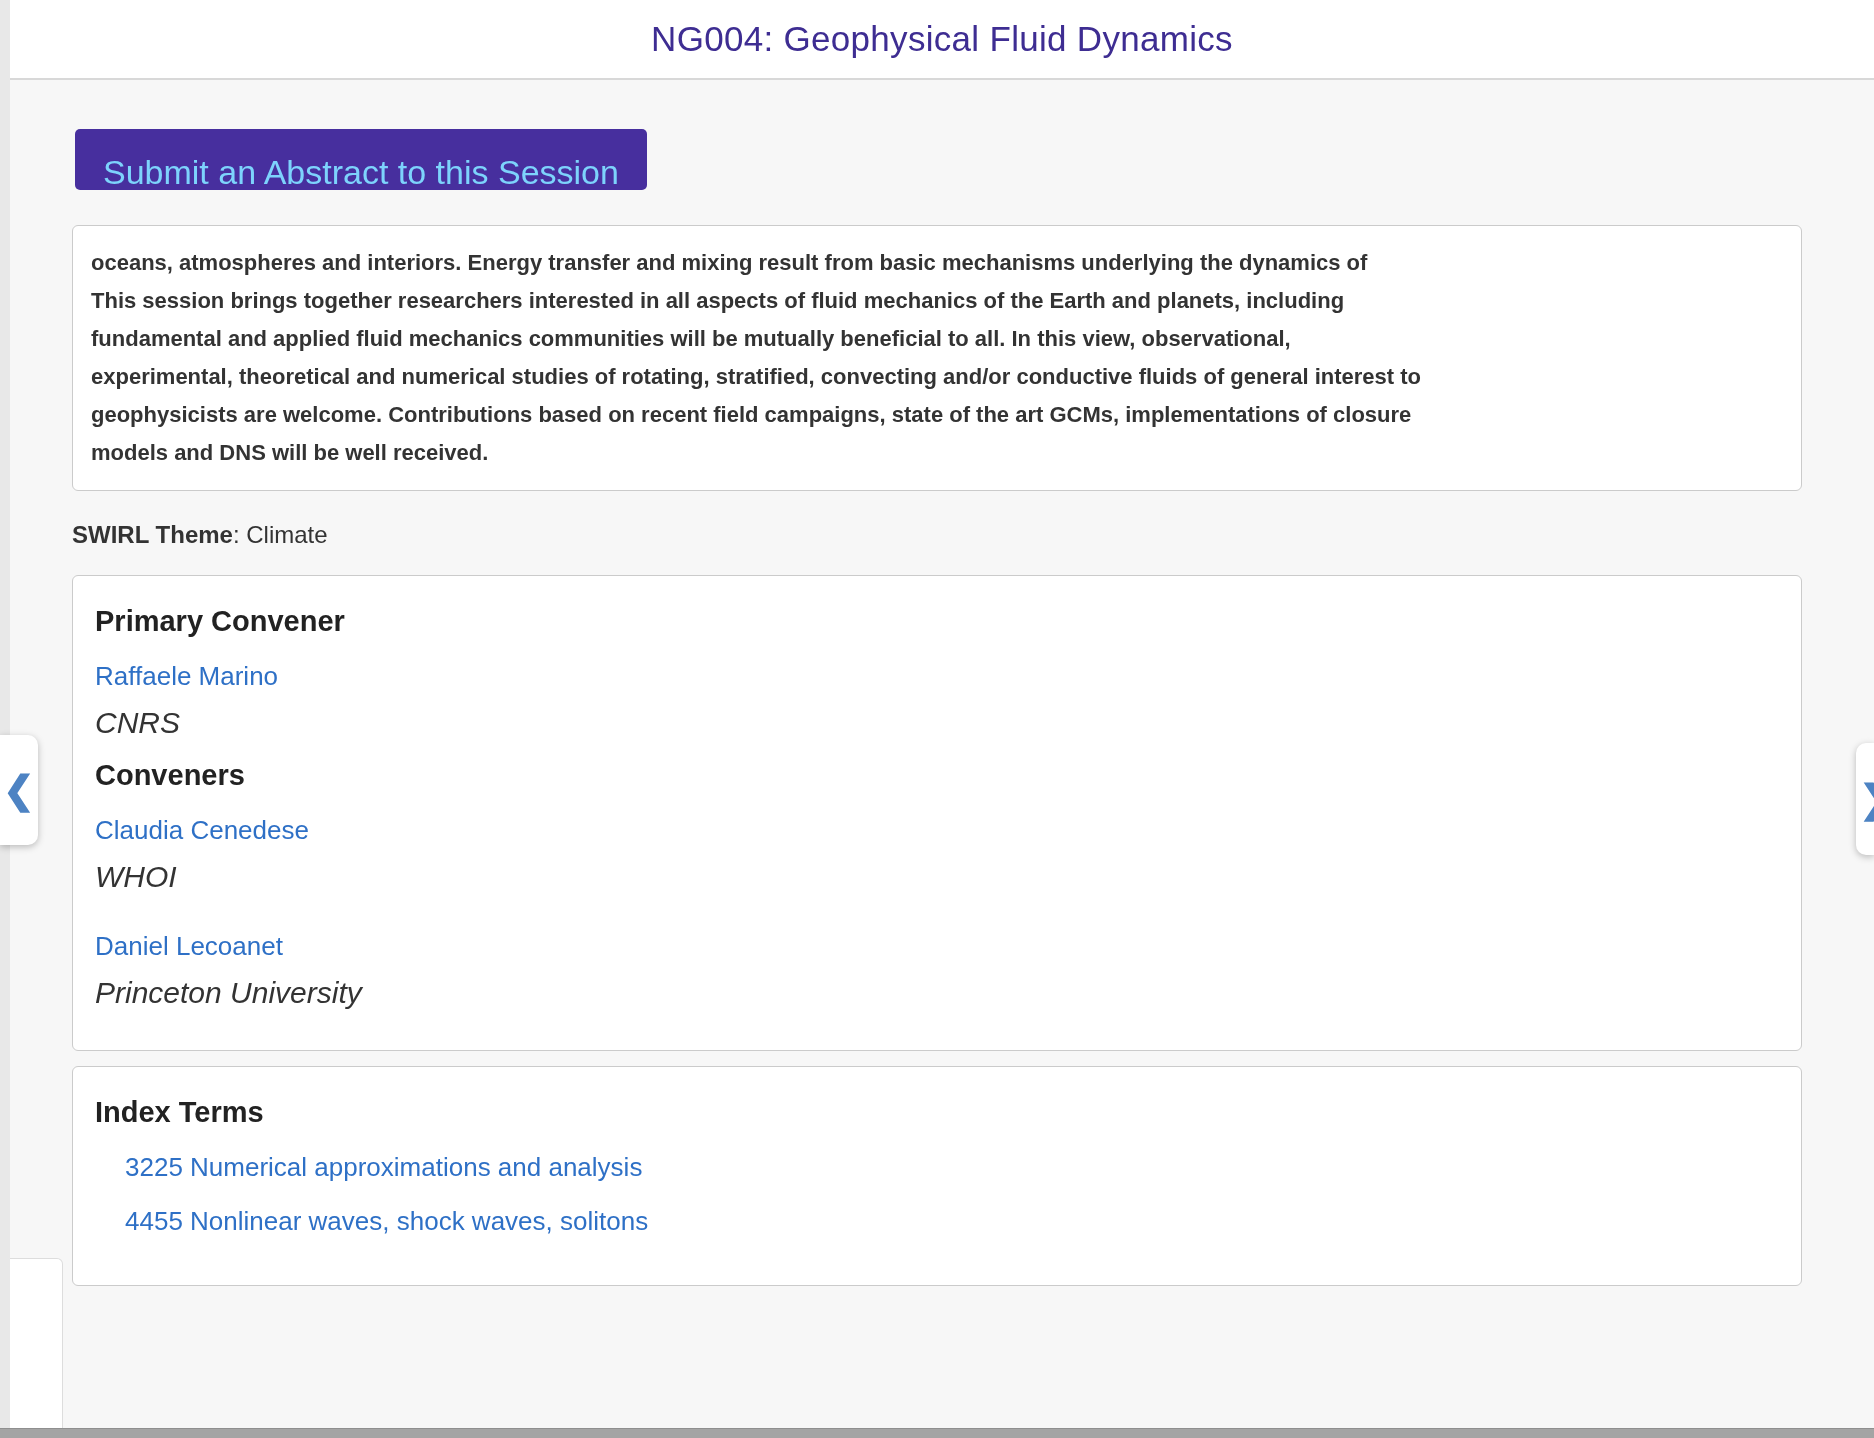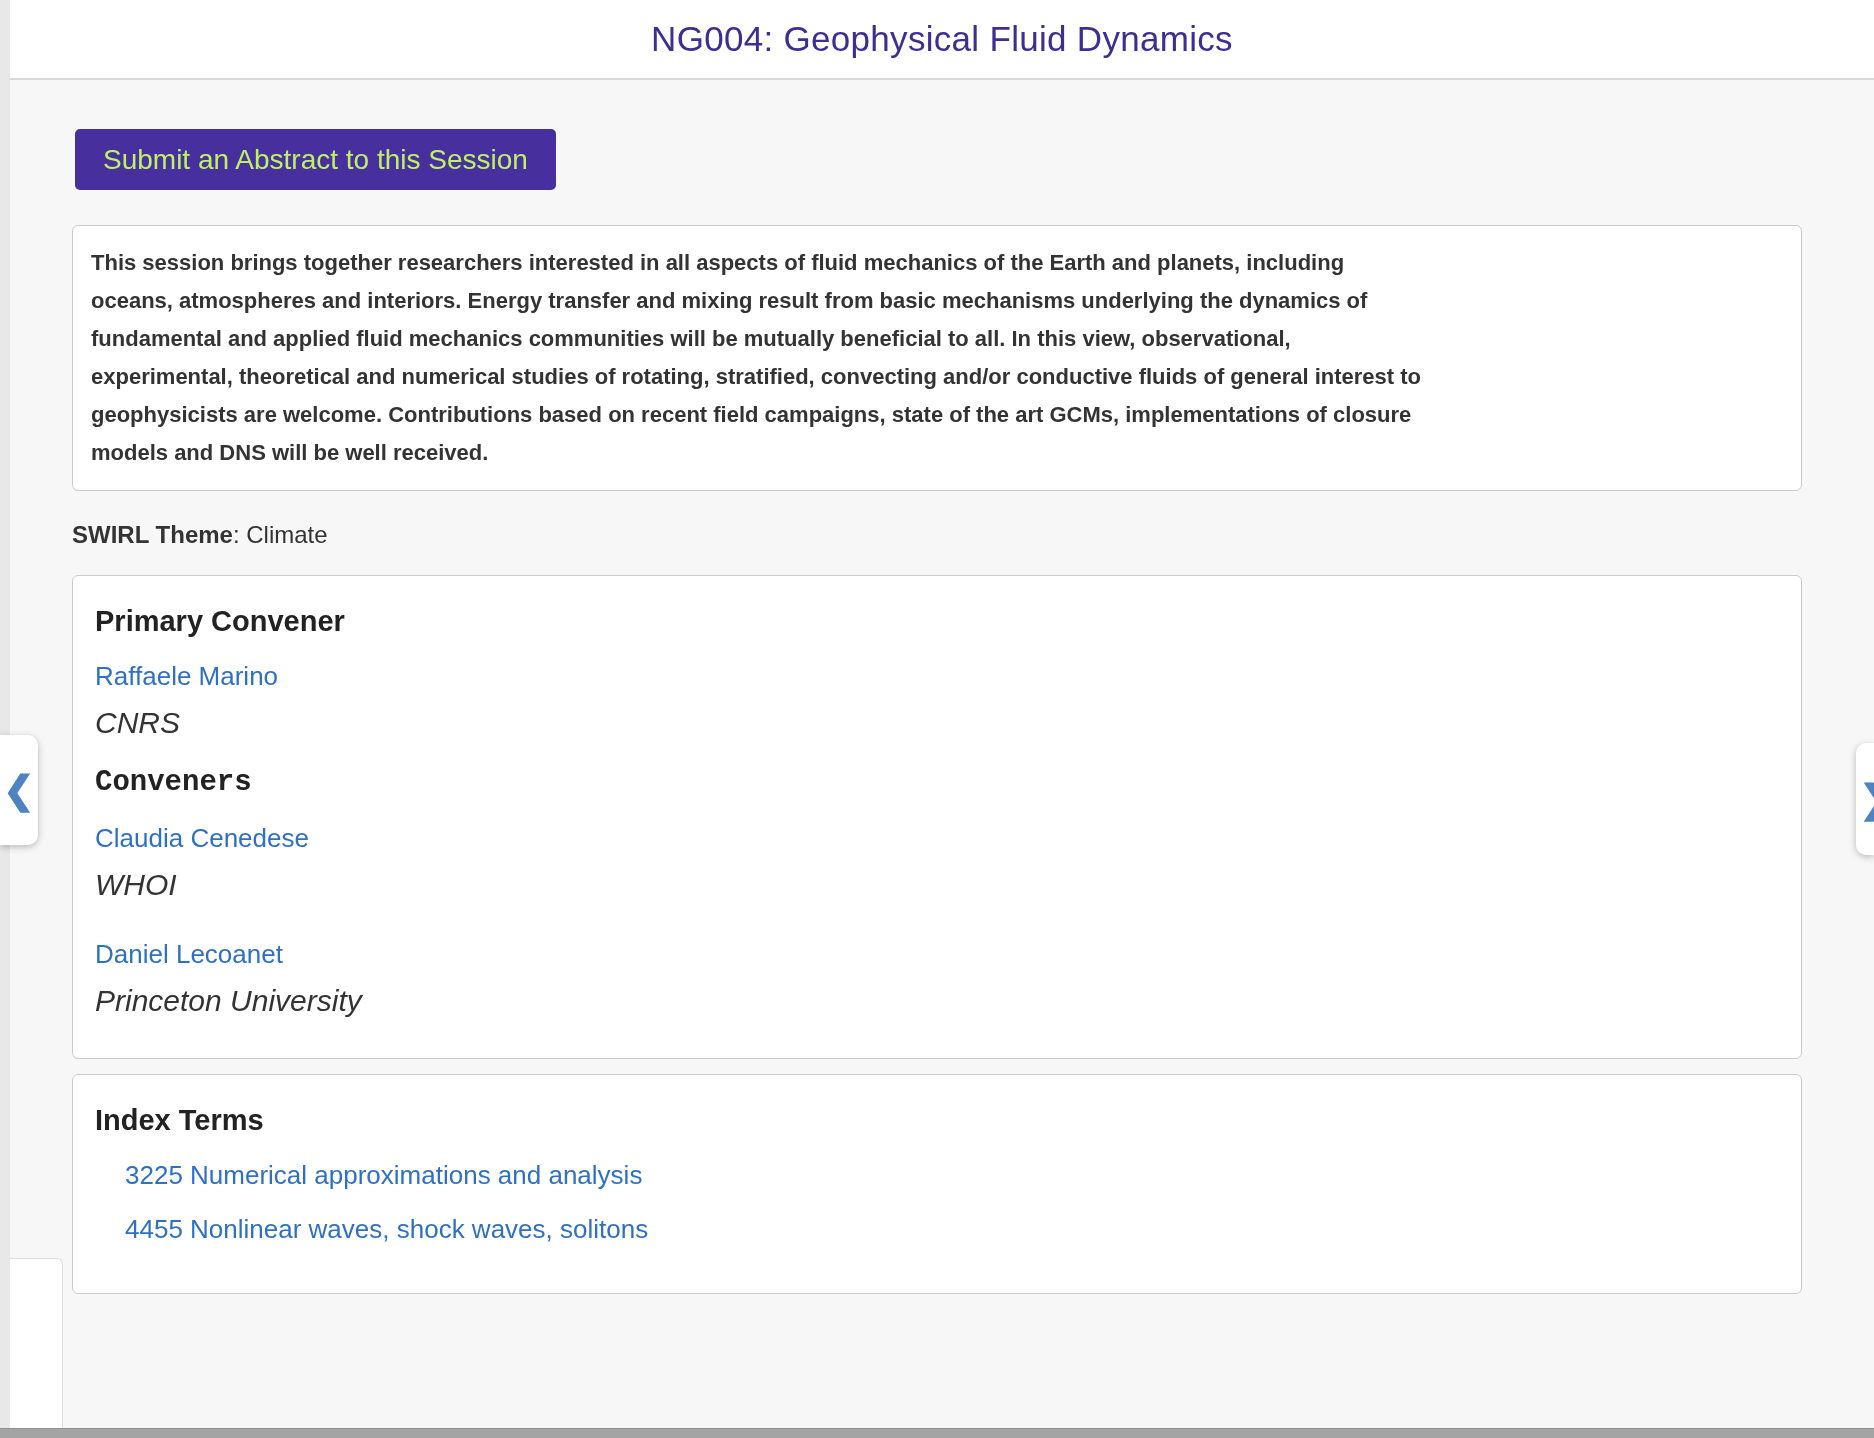--- a/index.html
+++ b/index.html
@@ -15,42 +15,42 @@
   header {
     margin-left:10px; height:80px; background:#ffffff;
     border-bottom:2px solid #d8d8d8;
     display:flex; align-items:center; justify-content:center;
   }
   h1.page-title {
     margin:0; font-size:35px; font-weight:400; color:#3e2d92; letter-spacing:.3px;
   }
   .content { margin-left:10px; padding:0 72px 0 62px; position:relative; }
   .submit-btn {
-    display:block; margin:49px 0 0 3px; height:61px; padding:0 28px;
-    background:#472f9e; color:#bef264; font-size:28px; font-family:inherit;
+    display:block; margin:49px 0 0 3px; height:61px; padding:13px 28px;
+    background:#472f9e; color:#7dd3fc; font-size:34px; font-family:inherit;
     border:none; border-radius:5px; cursor:pointer; line-height:61px;
   }
   .desc-box {
     margin-top:35px; background:#ffffff; border:1px solid #cbcbcb;
     border-radius:6px; padding:18px 18px 18px 18px;
   }
   .desc-line {
     font-size:22px; font-weight:bold; color:#333; line-height:38px; white-space:nowrap;
   }
   .agu-line { margin-top:33px; font-size:24px; color:#333; line-height:28px; }
   .swirl-line { margin-top:30px; font-size:24px; color:#333; line-height:28px; }
   .swirl-line .lbl { font-weight:bold; }
   .panel {
     margin-top:26px; background:#ffffff; border:1px solid #cbcbcb;
     border-radius:6px; padding:20px 18px 42px 22px;
   }
   .panel h2 {
     margin:8px 0 0 0; font-size:29px; line-height:34px; font-weight:bold; color:#222;
   }
-  .panel h2.second { margin-top:28px;font-family:Liberation Mono, monospace; }
+  .panel h2.second { margin-top:20px; }
   .person { margin-top:22px; }
   .person + .person { margin-top:38px; }
   .person-name {
     display:inline-block; font-size:26px; line-height:32px;
     color:#2e70c6; text-decoration:none; cursor:pointer;
   }
   .person-affil {
     margin-top:16px; font-size:30px; line-height:30px; font-style:italic; color:#333;
   }
   .index-panel { margin-top:15px; min-height:220px; }
@@ -87,22 +87,22 @@
 
 <header>
   <h1 class="page-title">NG004: Geophysical Fluid Dynamics</h1>
 </header>
 
 <main class="content">
 
   <button class="submit-btn">Submit an Abstract to this Session</button>
 
   <section class="desc-box">
+    <div class="desc-line">oceans, atmospheres and interiors. Energy transfer and mixing result from basic mechanisms underlying the dynamics of</div>
     <div class="desc-line">This session brings together researchers interested in all aspects of fluid mechanics of the Earth and planets, including</div>
-    <div class="desc-line">oceans, atmospheres and interiors. Energy transfer and mixing result from basic mechanisms underlying the dynamics of</div>
     <div class="desc-line">fundamental and applied fluid mechanics communities will be mutually beneficial to all. In this view, observational,</div>
     <div class="desc-line">experimental, theoretical and numerical studies of rotating, stratified, convecting and/or conductive fluids of general interest to</div>
     <div class="desc-line">geophysicists are welcome. Contributions based on recent field campaigns, state of the art GCMs, implementations  of closure</div>
     <div class="desc-line">models and DNS will be well received.</div>
   </section>
 
 
   <div class="swirl-line">
     <span class="lbl">SWIRL Theme</span><span>: Climate</span>
   </div>

